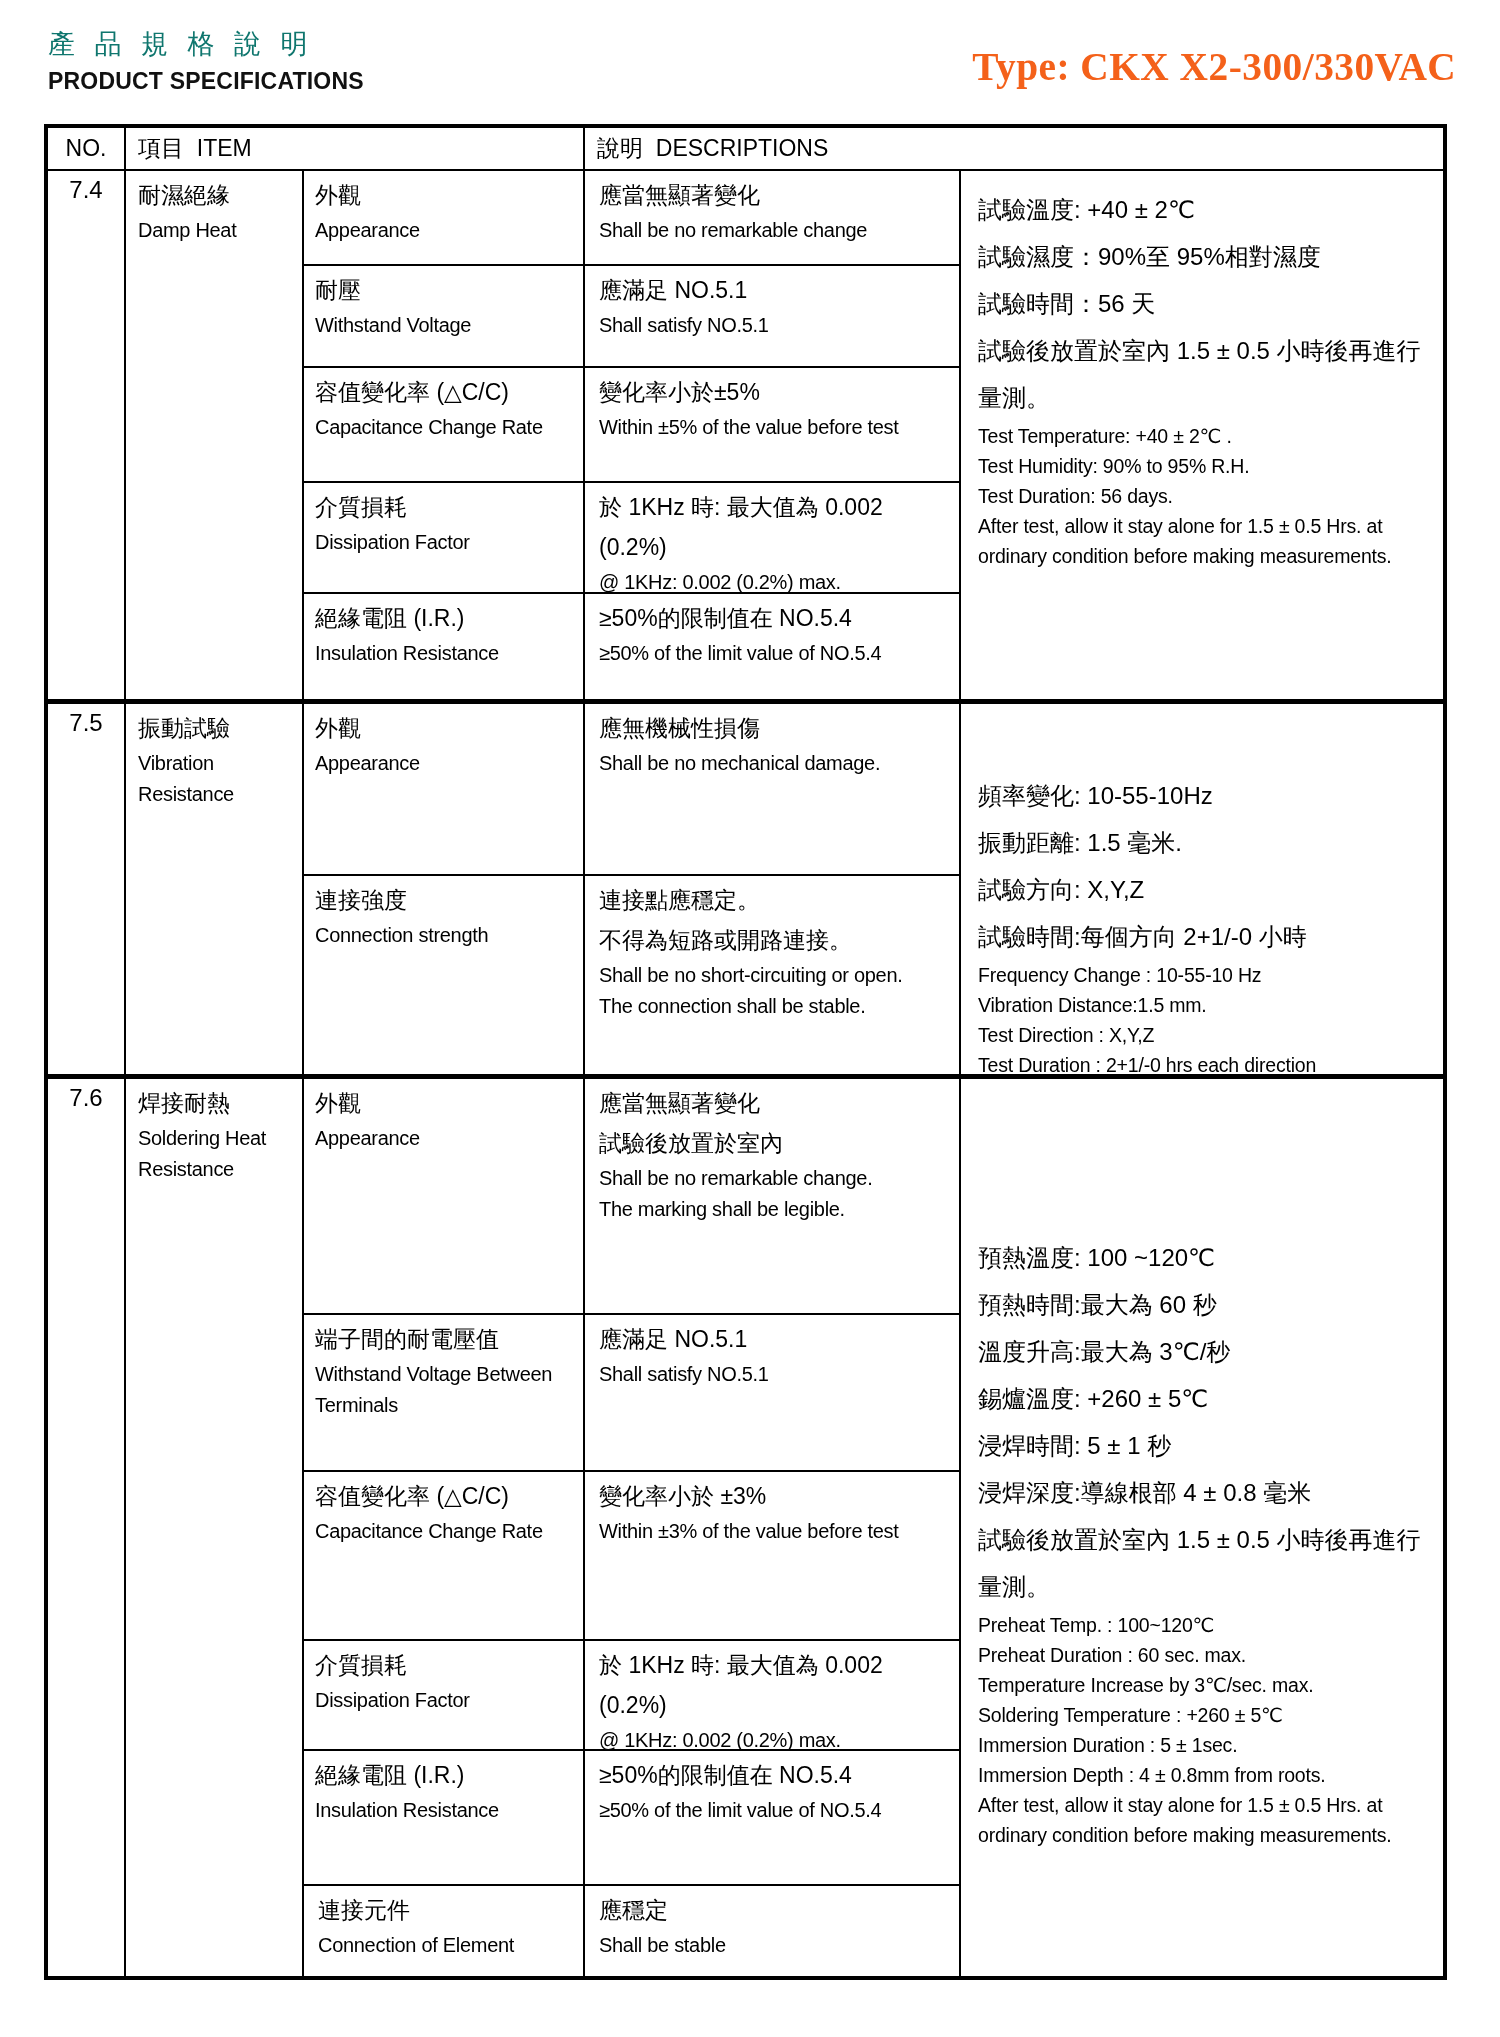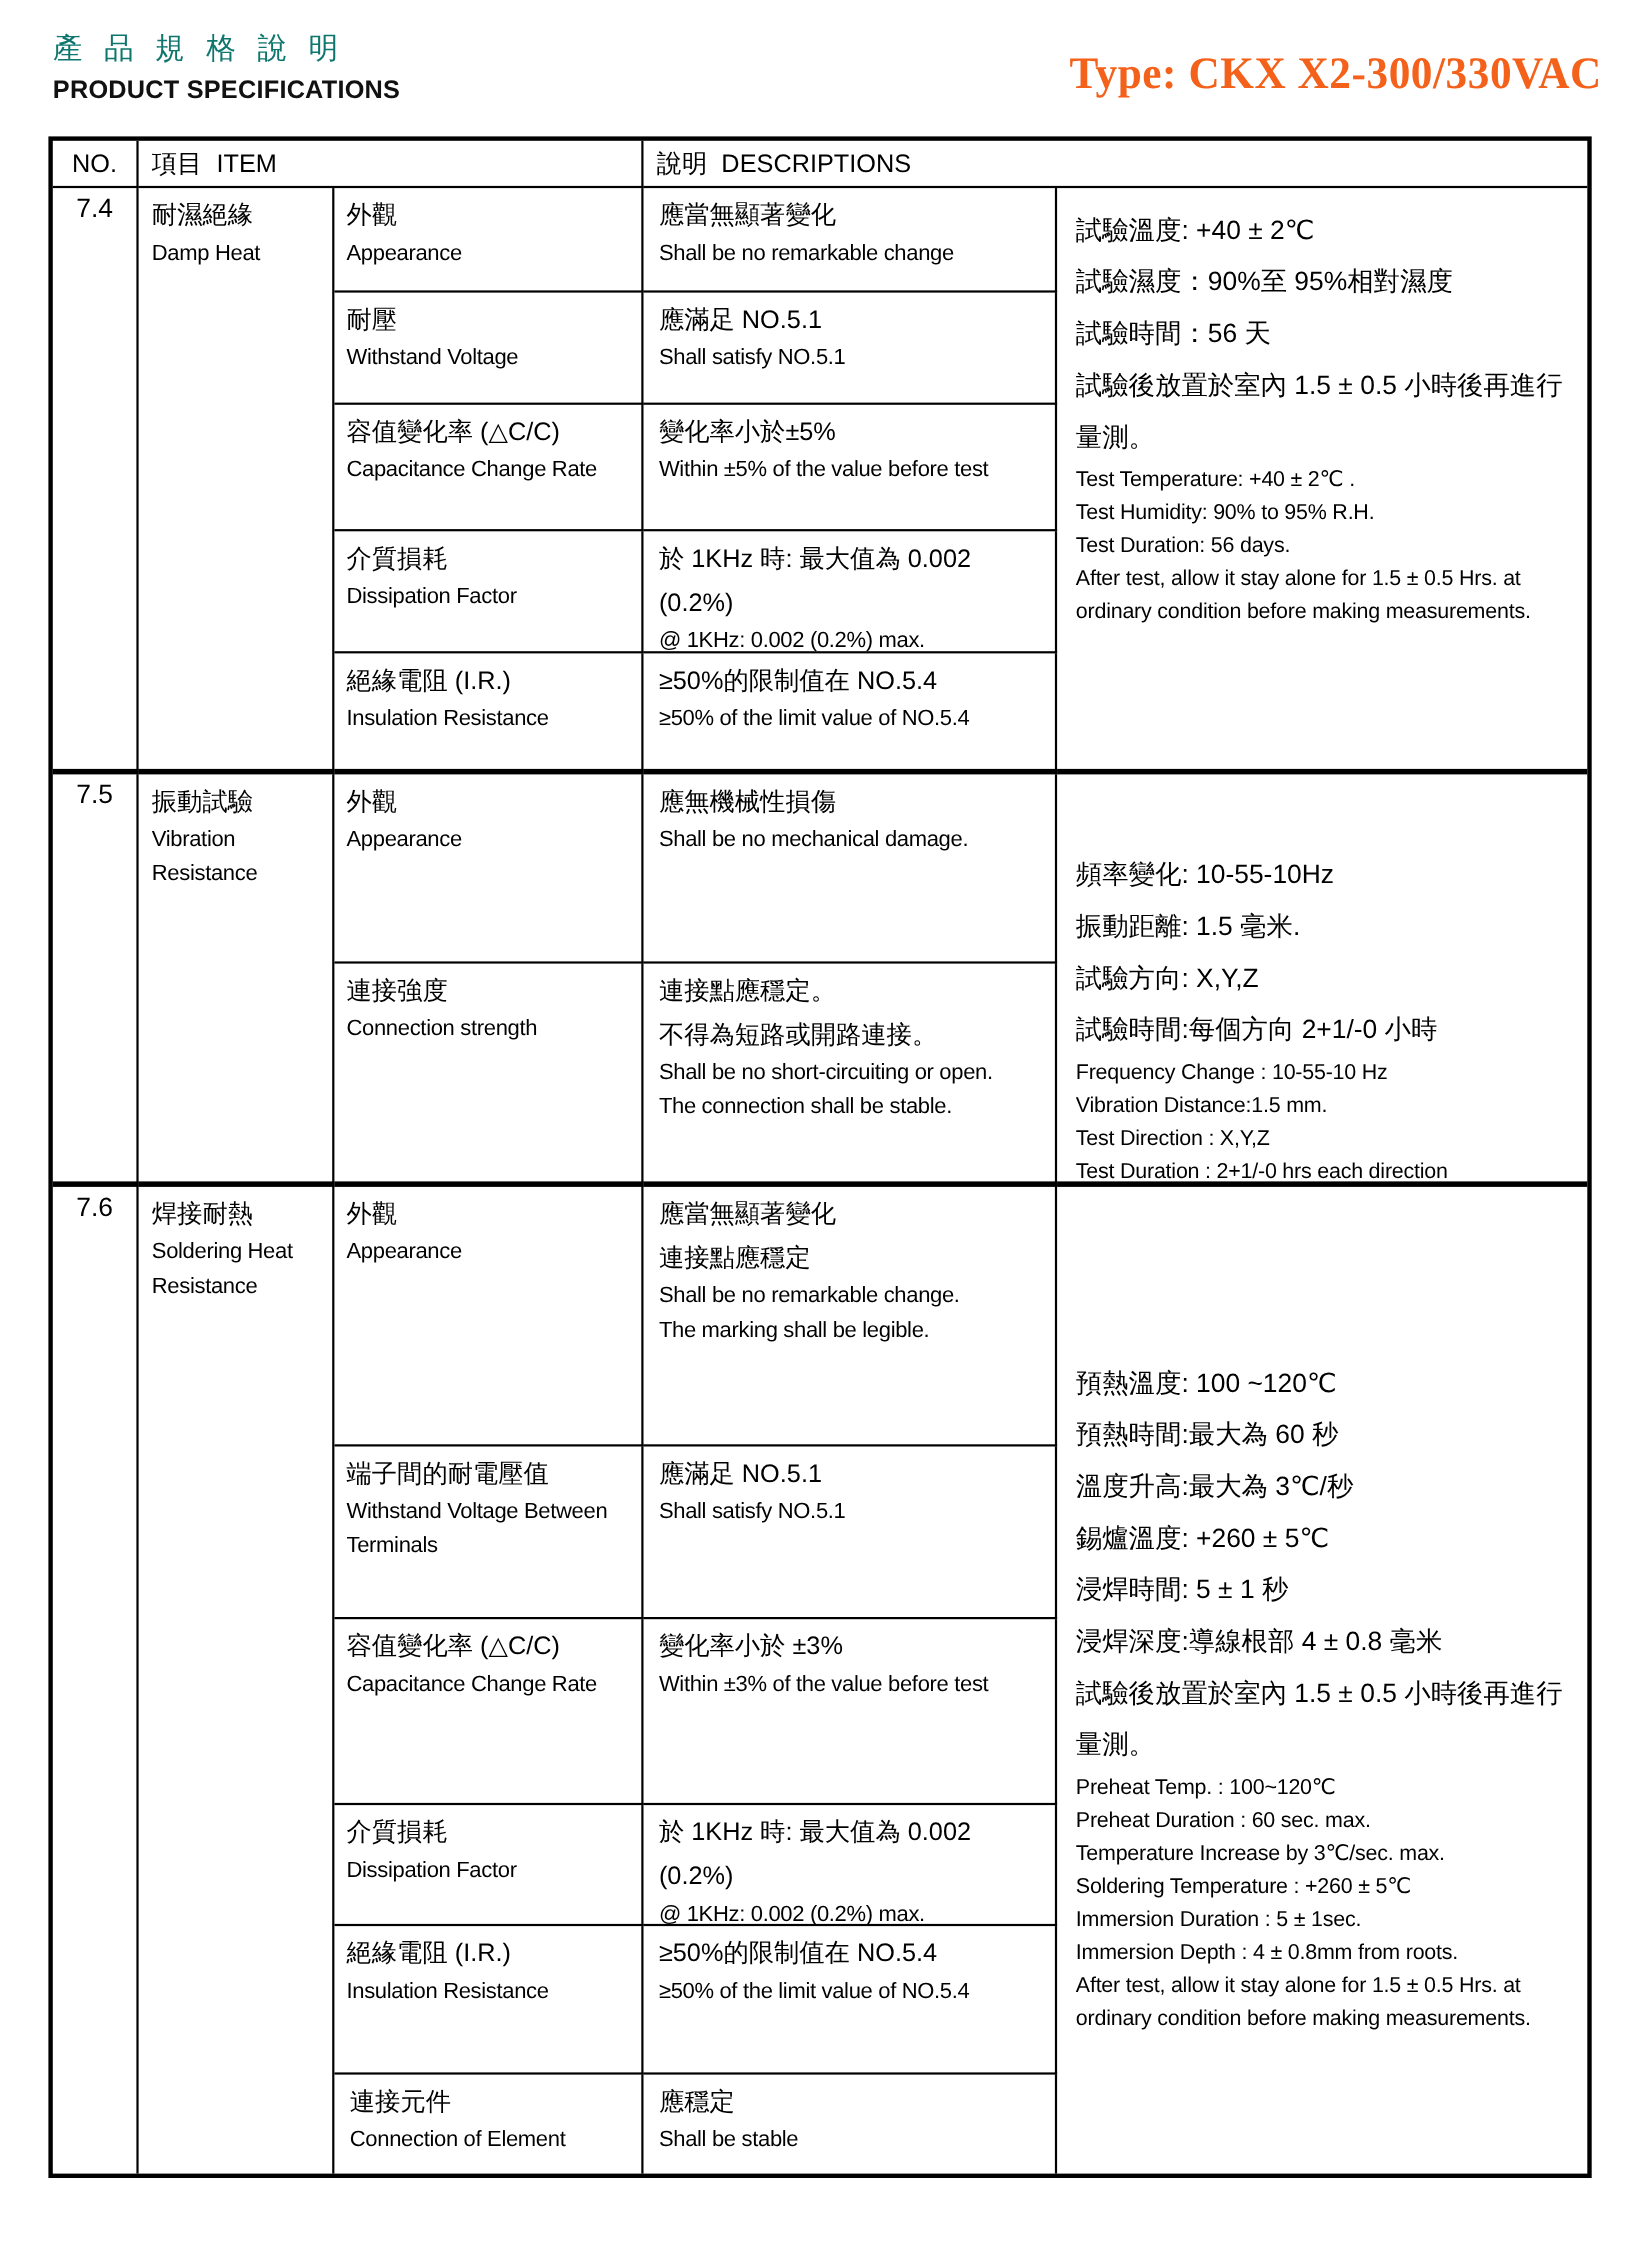--- a/index.html
+++ b/index.html
@@ -190,21 +190,21 @@
     <div class="line zh">焊接耐熱</div>
     <div class="line en">Soldering Heat Resistance</div>
   </div>
 
   <div class="cell sub br bb" style="grid-area:9/3/10/4">
     <div class="line zh">外觀</div>
     <div class="line en">Appearance</div>
   </div>
   <div class="cell desc br bb" style="grid-area:9/4/10/5">
       <div class="line zh">應當無顯著變化</div>
-      <div class="line zh">連接點應穩定</div>
+      <div class="line zh">試驗後放置於室內</div>
       <div class="line en">Shall be no remarkable change.</div>
       <div class="line en">The marking shall be legible.</div>
     </div>
 
   <div class="cell sub br bb" style="grid-area:10/3/11/4">
     <div class="line zh">端子間的耐電壓值</div>
     <div class="line en">Withstand Voltage Between Terminals</div>
   </div>
   <div class="cell desc br bb" style="grid-area:10/4/11/5">
       <div class="line zh">應滿足 NO.5.1</div>

